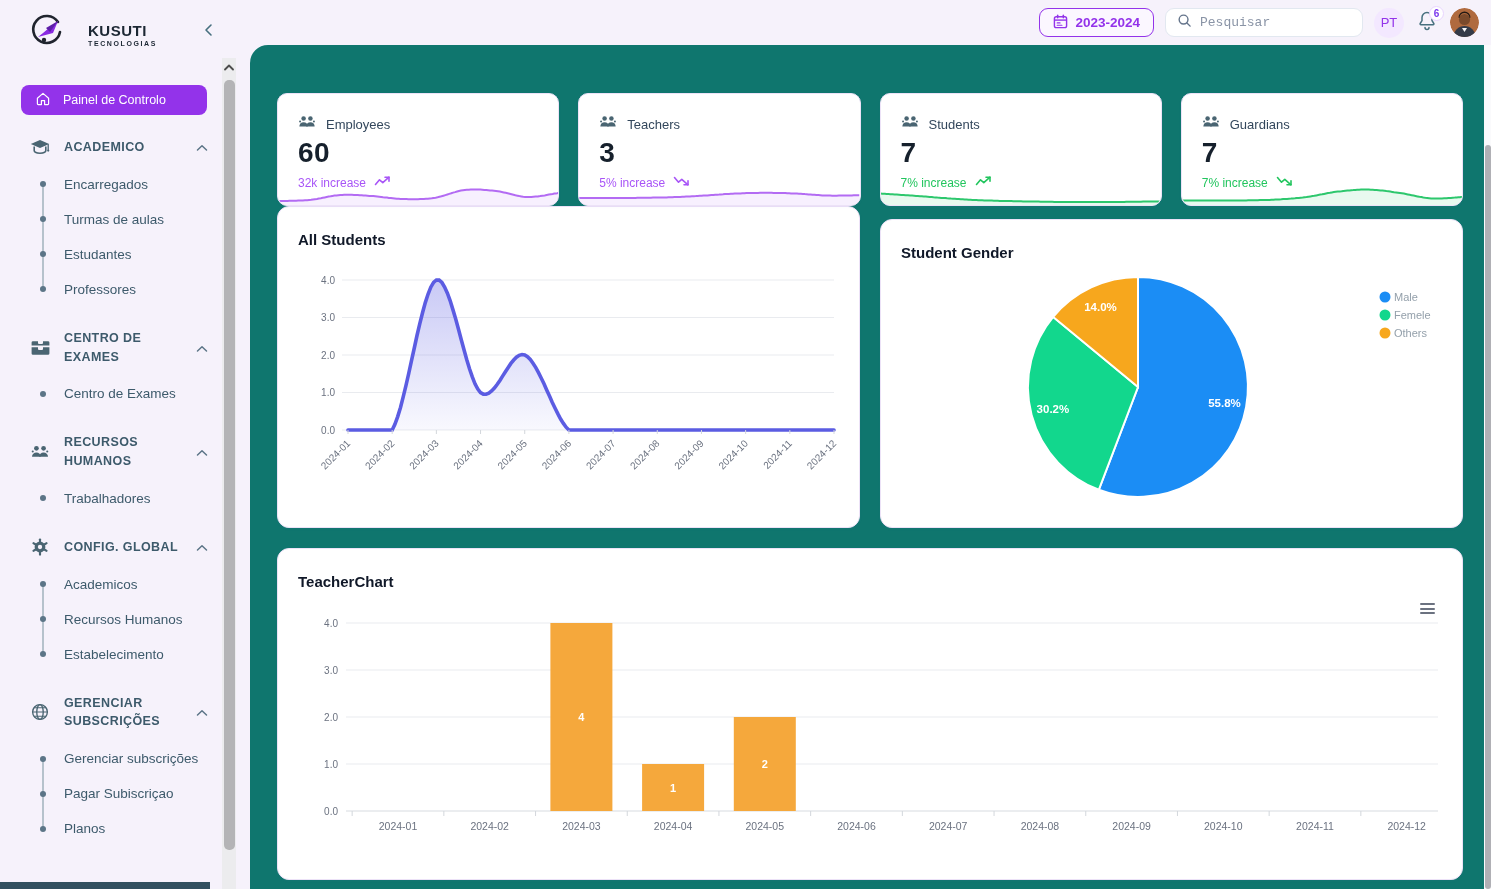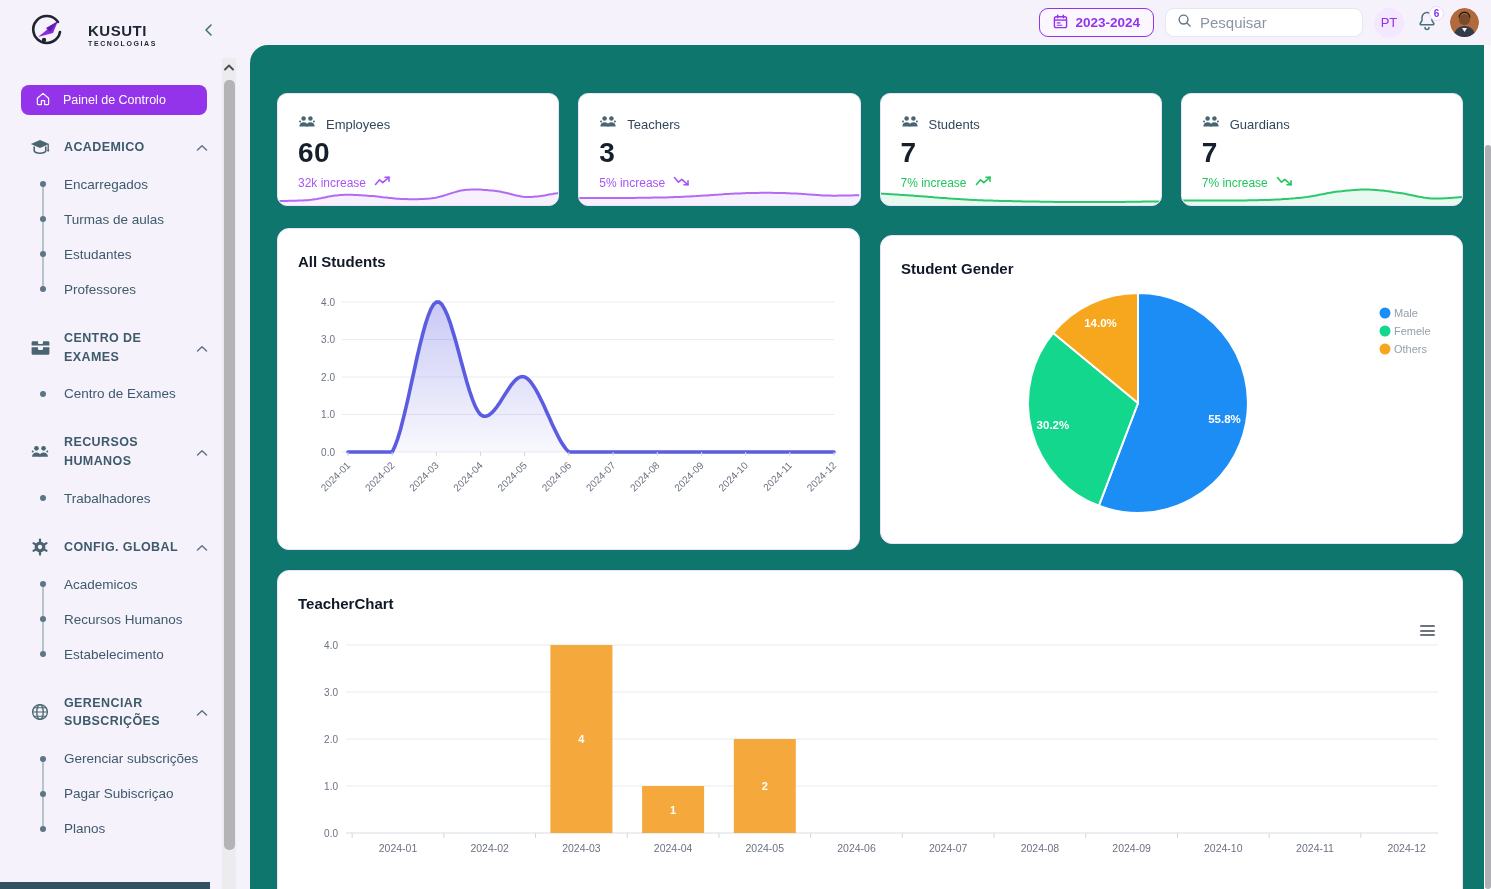--- a/index.html
+++ b/index.html
@@ -36,36 +36,36 @@
   .side-scroll { position:absolute; left:222px; top:58px; width:14px; height:831px; background:#ececee; }
   .side-scroll .up-arrow { position:absolute; top:2px; left:0; width:14px; height:14px; display:flex; align-items:center; justify-content:center; cursor:pointer; }
   .side-scroll .thumb { position:absolute; top:22px; left:1.5px; width:11px; height:770px; background:#b4b4b6; border-radius:5px; cursor:pointer; }
   
   .page-scroll { position:absolute; right:0; top:45px; width:7px; bottom:0; background:#fafafc; }
   .page-scroll .thumb { position:absolute; top:100px; bottom:0; left:0.5px; width:6px; background:#b0b0b5; border-radius:3px; cursor:pointer; }
   
   .topbar { position:absolute; left:250px; right:12px; top:0; height:45px; display:flex; align-items:center; justify-content:flex-end; gap:11px; }
   .year-btn { display:flex; align-items:center; gap:7px; border:1.5px solid #9333ea; background:#fbf7ff; color:#9333ea; font-weight:700; font-size:13.5px; border-radius:9px; padding:4px 13px; height:29px; cursor:pointer; }
   .search-box { display:flex; align-items:center; gap:8px; width:198px; height:29px; background:#fff; border:1px solid #e2e8f0; border-radius:9px; padding:0 11px; }
-  .search-box input { border:none; outline:none; width:100%; font-size:15px; color:#334155; background:transparent; font-family:Liberation Sans, sans-serif; }
+  .search-box input { border:none; outline:none; width:100%; font-size:13px; color:#334155; background:transparent; font-family:Liberation Mono, monospace; }
   .search-box input::placeholder { color:#8a94a6; }
   .lang-badge { width:30px; height:30px; border-radius:50%; background:#f3e8ff; color:#9333ea; font-size:13px; font-weight:400; display:flex; align-items:center; justify-content:center; cursor:pointer; }
   .bell-wrap { position:relative; width:24px; height:24px; display:flex; align-items:center; justify-content:center; cursor:pointer; }
   .bell-badge { position:absolute; top:-5px; right:-5px; min-width:15px; height:15px; background:#fff; border:1px solid #e9d5ff; color:#7c3aed; font-size:10px; font-weight:700; border-radius:8px; display:flex; align-items:center; justify-content:center; padding:0 3px; }
   .avatar { width:29px; height:29px; border-radius:50%; overflow:hidden; cursor:pointer; flex:0 0 29px; }
   
   .main-panel { position:absolute; left:250px; top:45px; right:0; bottom:0; background:#0f766e; border-top-left-radius:18px; padding:48px 28px 0 27px; }
   .stat-row { display:flex; gap:19px; }
   .stat-card { flex:1; position:relative; height:113px; background:#fff; border:1px solid #ece2f7; border-radius:10px; padding:20px 20px 0; overflow:hidden; box-shadow:0 1px 3px rgba(147,112,219,0.05); }
   .stat-head { display:flex; align-items:center; gap:10px; }
   .stat-label { font-size:13px; color:#33475c; font-weight:500; }
   .stat-value { font-size:28px; font-weight:700; color:#16202c; margin-top:3px; letter-spacing:.5px; }
   .stat-change { display:flex; align-items:center; gap:8px; font-size:12px; margin-top:6px; font-weight:500; }
   .spark { position:absolute; left:0; right:0; bottom:-1px; height:28px; width:100%; display:block; }
-  .chart-row { display:flex; gap:20px; margin-top:22px; align-items:center; }
+  .chart-row { display:flex; gap:20px; align-items:flex-end; }
   .panel-card { background:#fff; border:1px solid #ece2f7; border-radius:12px; box-shadow:0 1px 3px rgba(147,112,219,0.05); }
   .card-title { font-size:15px; font-weight:700; color:#101828; }
   .area-card { width:583px; height:322px; padding:24px 20px 0; }
   .pie-card  { width:583px; height:309px; padding:24px 20px 0; }
   .teacher-card { margin-top:20px; height:332px; padding:24px 20px 0; position:relative; }
   .hamburger { position:absolute; right:27px; top:54px; width:15px; cursor:pointer; display:flex; flex-direction:column; gap:2.5px; }
   .hamburger span { display:block; height:2px; background:#6b7280; border-radius:1px; }
   svg text { font-family:"Liberation Sans", sans-serif; }
 </style>
 </head>

